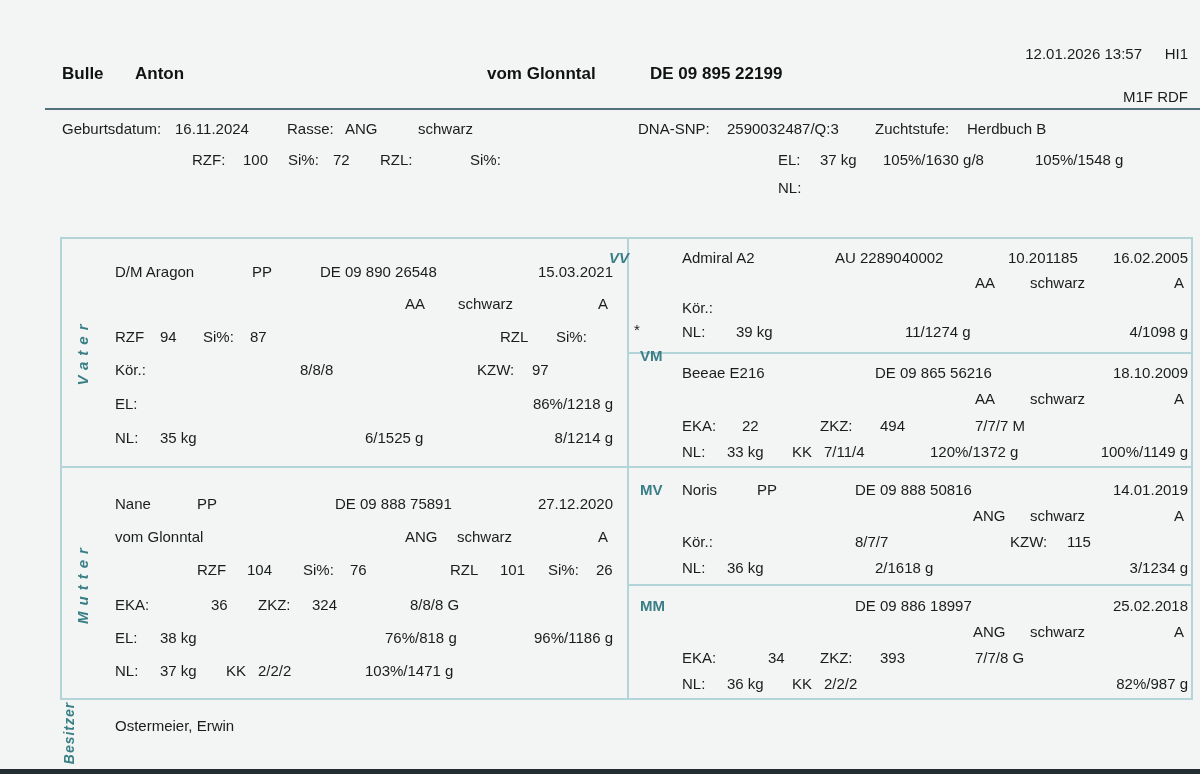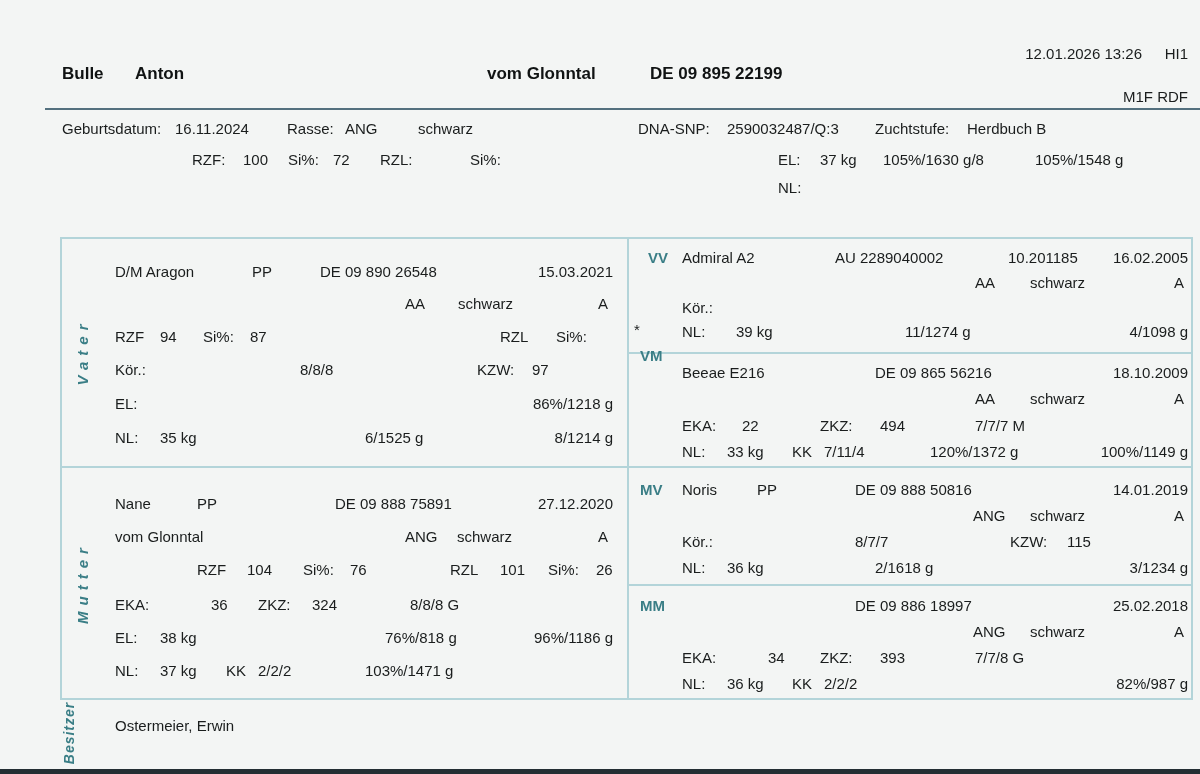--- a/index.html
+++ b/index.html
@@ -14,21 +14,21 @@
   .vlabel{position:absolute;color:#3a7e86;font-style:italic;font-weight:bold;
           font-size:15px;letter-spacing:6px;white-space:nowrap;
           transform:translate(-50%,-50%) rotate(-90deg);}
   .bottombar{position:absolute;left:0;right:0;bottom:0;height:5px;background:#232e33;}
 </style>
 </head>
 <body>
 
 <div class="page">
 
-  <span class="t" style="top:44px;right:58px;">12.01.2026 13:26</span>
+  <span class="t" style="top:44px;right:58px;">12.01.2026 13:57</span>
   <span class="t" style="top:44px;right:12px;">HI1</span>
   <span class="t" style="top:87px;right:12px;">M1F RDF</span>
 
   <span class="t title" style="left:62px;top:64px;">Bulle</span>
   <span class="t title" style="left:135px;top:64px;">Anton</span>
   <span class="t title" style="left:487px;top:64px;">vom Glonntal</span>
   <span class="t title" style="left:650px;top:64px;">DE 09 895 22199</span>
 
   <div class="rule" style="left:45px;top:108px;width:1155px;"></div>
 
@@ -114,21 +114,21 @@
   <span class="t" style="left:115px;top:628px;">EL:</span>
   <span class="t" style="left:160px;top:628px;">38 kg</span>
   <span class="t" style="left:385px;top:628px;">76%/818 g</span>
   <span class="t" style="right:587px;top:628px;">96%/1186 g</span>
   <span class="t" style="left:115px;top:661px;">NL:</span>
   <span class="t" style="left:160px;top:661px;">37 kg</span>
   <span class="t" style="left:226px;top:661px;">KK</span>
   <span class="t" style="left:258px;top:661px;">2/2/2</span>
   <span class="t" style="left:365px;top:661px;">103%/1471 g</span>
 
-  <span class="t teal" style="left:648px;top:248px;">VV</span>
+  <span class="t teal" style="left:609px;top:248px;font-style:italic;">VV</span>
   <span class="t" style="left:682px;top:248px;">Admiral A2</span>
   <span class="t" style="left:835px;top:248px;">AU 2289040002</span>
   <span class="t" style="left:1008px;top:248px;">10.201185</span>
   <span class="t" style="right:12px;top:248px;">16.02.2005</span>
   <span class="t" style="left:975px;top:273px;">AA</span>
   <span class="t" style="left:1030px;top:273px;">schwarz</span>
   <span class="t" style="right:16px;top:273px;">A</span>
   <span class="t" style="left:682px;top:298px;">Kör.:</span>
   <span class="t" style="left:634px;top:320px;">*</span>
   <span class="t" style="left:682px;top:322px;">NL:</span>

